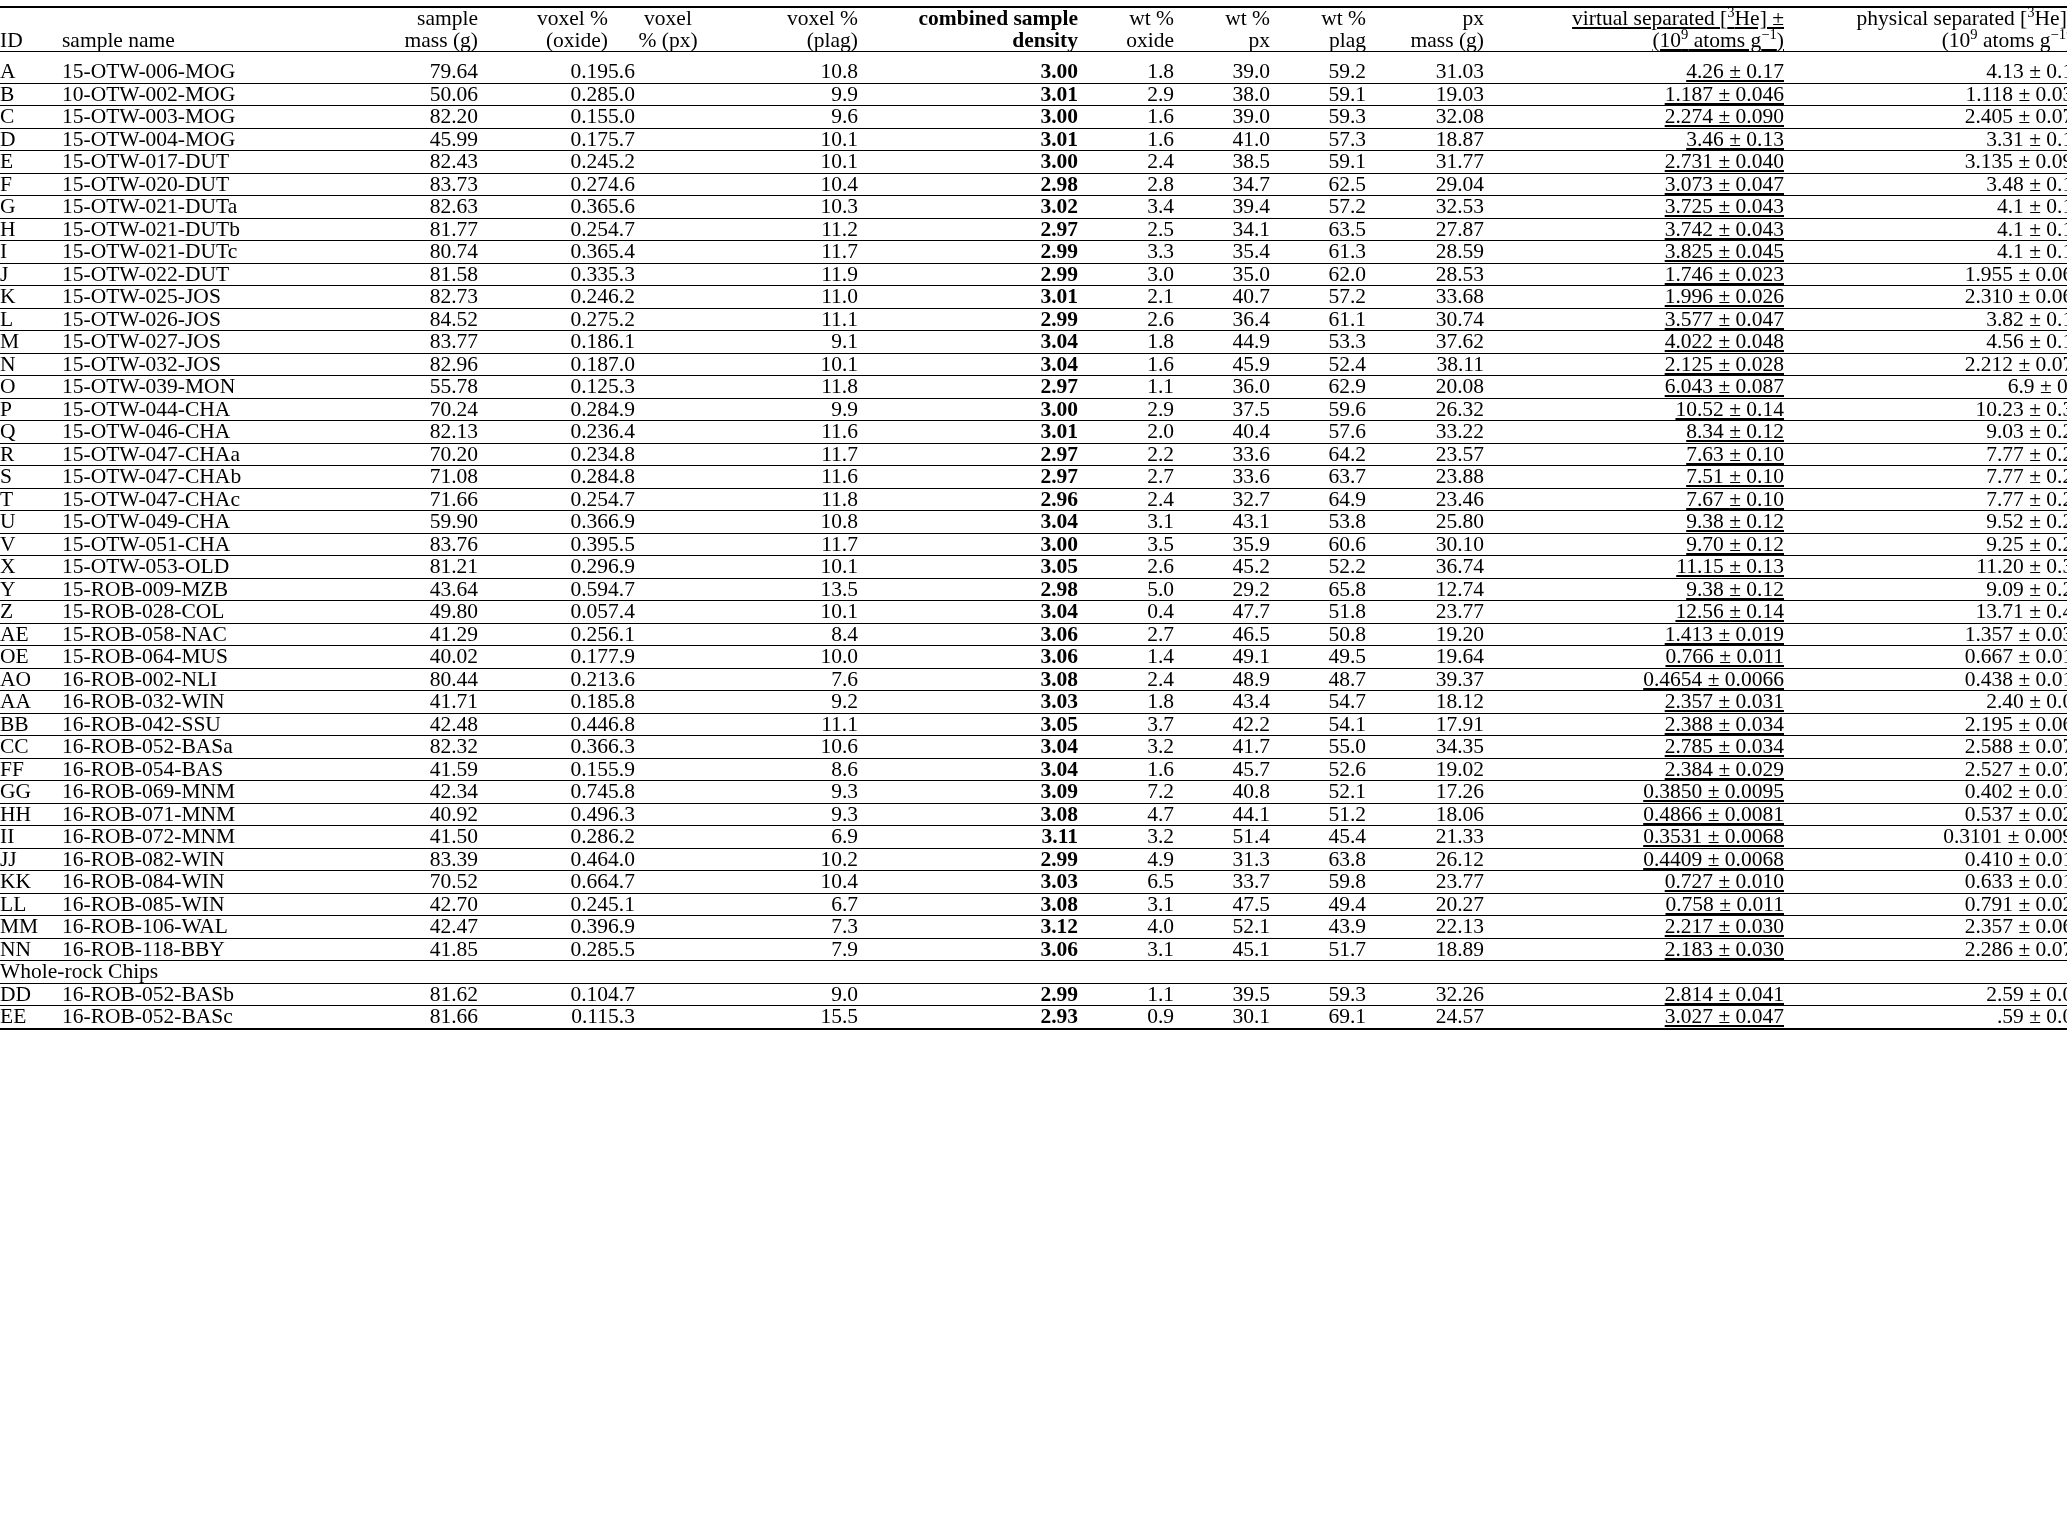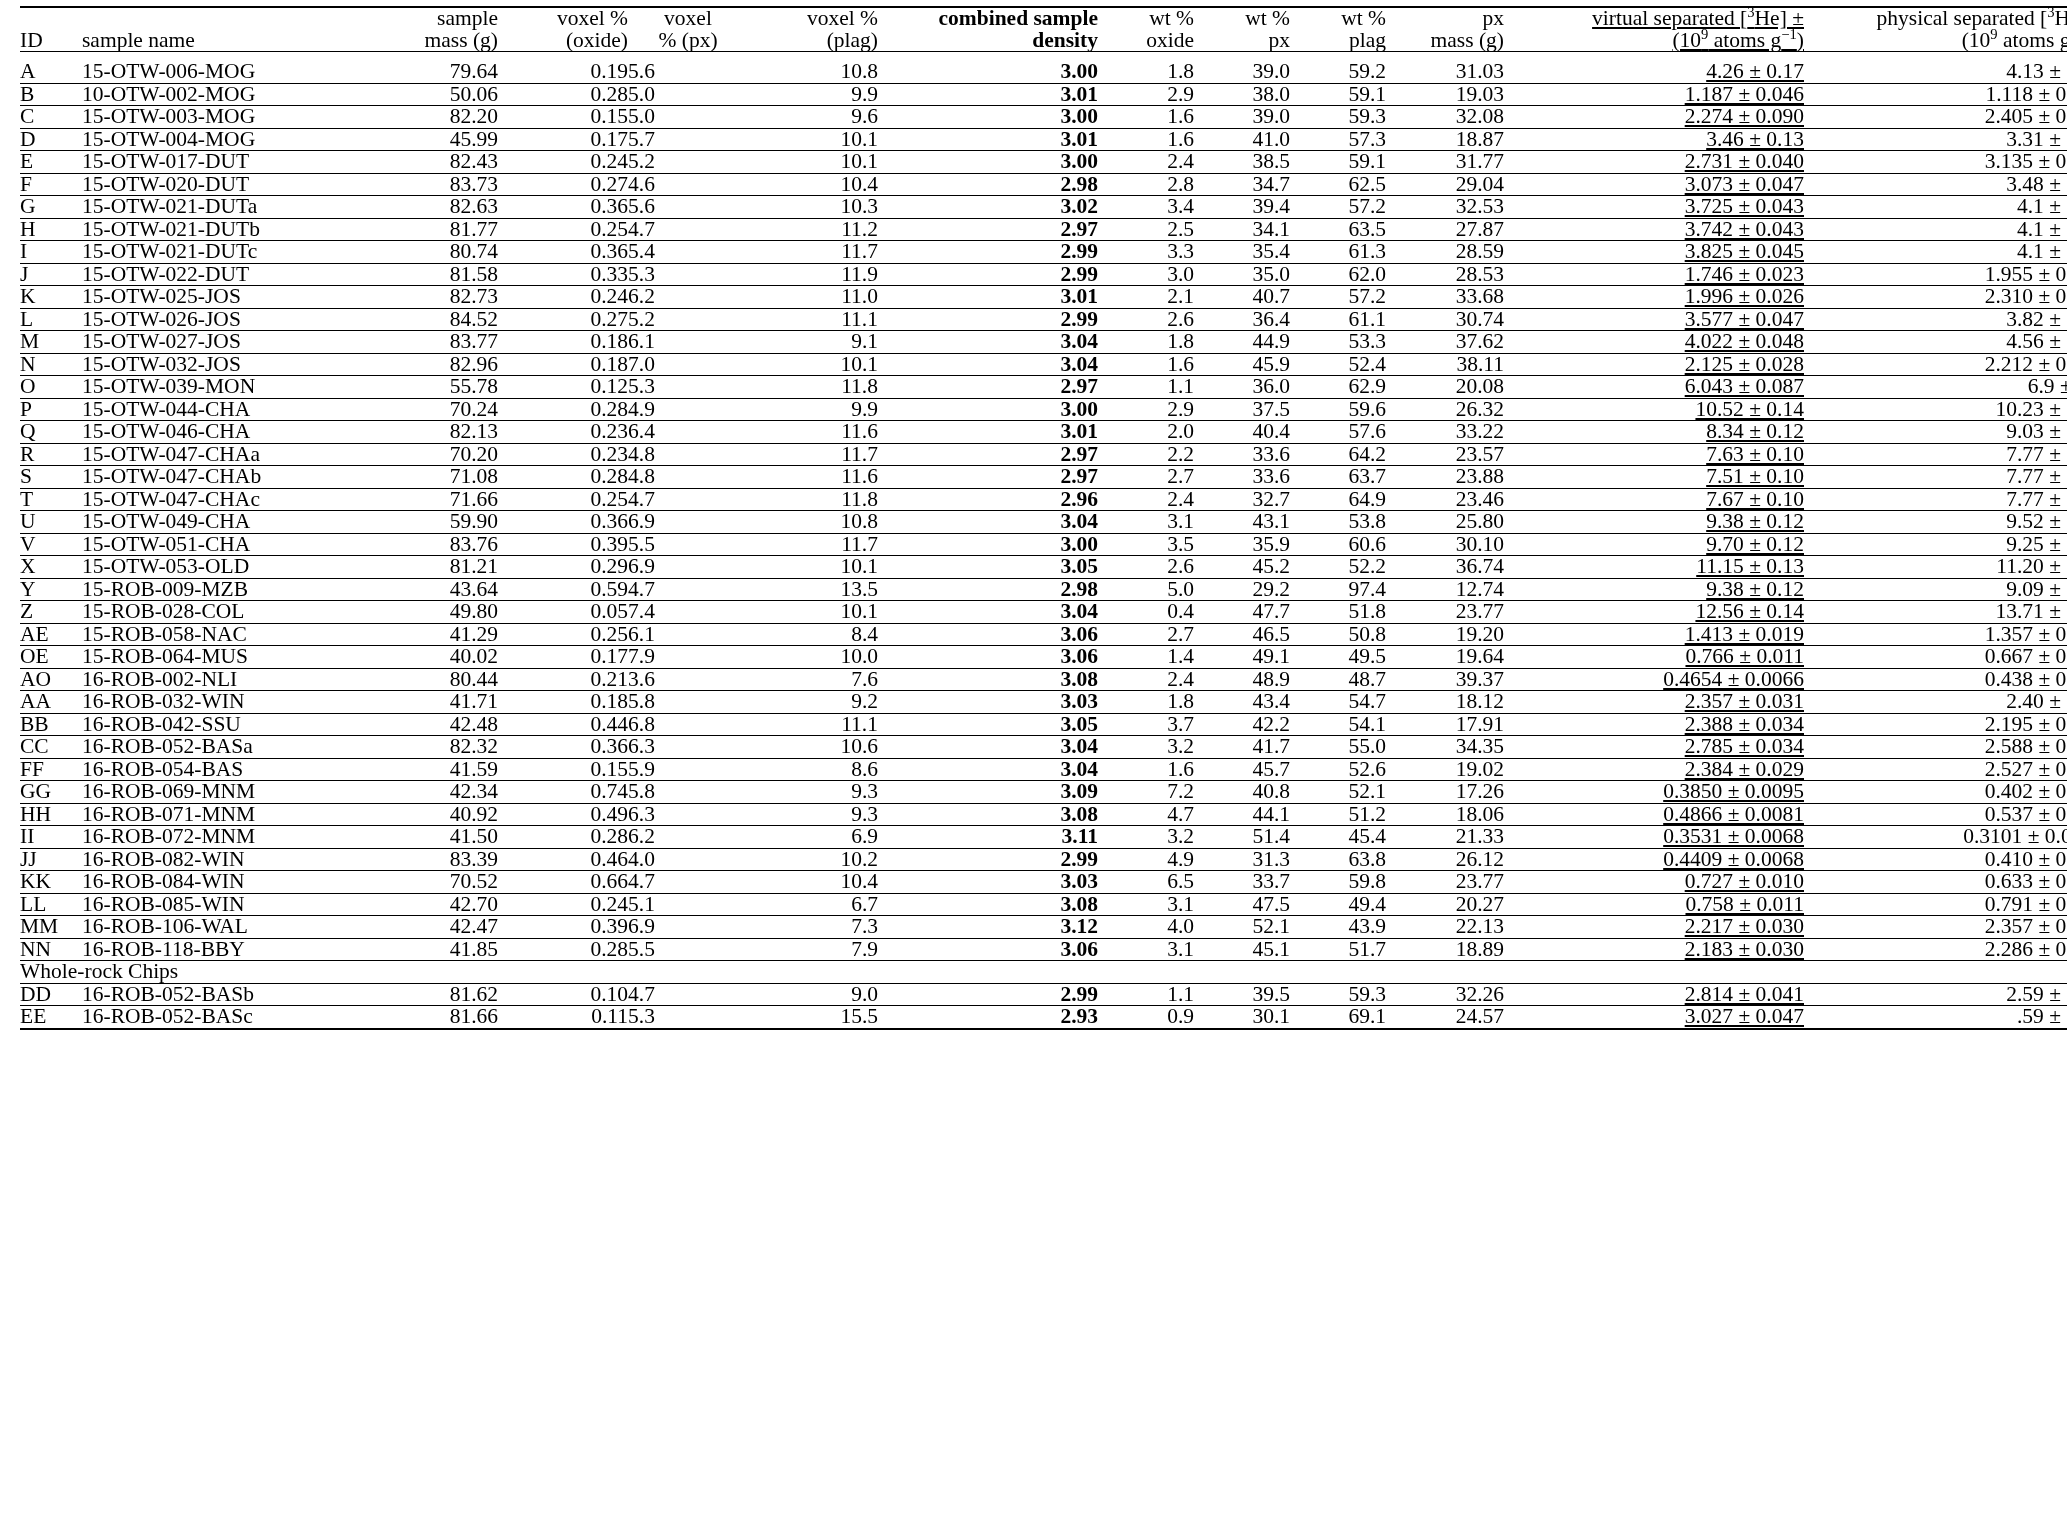--- a/index.html
+++ b/index.html
@@ -11,21 +11,21 @@
     font-family: "Liberation Serif", serif;
     color: #000000;
     width: 2067px;
     height: 1539px;
     overflow: hidden;
   }
   .page {
     width: 2067px;
     height: 1539px;
     box-sizing: border-box;
-    padding: 6px 10px 0 20px;
+    padding: 6px 10px 0 0;
   }
   table.data {
     border-collapse: collapse;
     width: 2047px;
     table-layout: fixed;
     font-size: 21.5px;
   }
   table.data th, table.data td {
     padding: 0;
     vertical-align: bottom;
@@ -503,21 +503,21 @@
         <tr>
           <td class="c-id">Y</td>
           <td class="c-name">15-ROB-009-MZB</td>
           <td class="c-mass">43.64</td>
           <td class="c-oxide">0.59</td>
           <td class="c-px">4.7</td>
           <td class="c-plag">13.5</td>
           <td class="c-dens">2.98</td>
           <td class="c-wto">5.0</td>
           <td class="c-wtp">29.2</td>
-          <td class="c-wtpl">97.4</td>
+          <td class="c-wtpl">65.8</td>
           <td class="c-pxm">12.74</td>
           <td class="c-virt">9.38 ± 0.12</td>
           <td class="c-phys">9.09 ± 0.26</td>
         </tr>
         <tr>
           <td class="c-id">Z</td>
           <td class="c-name">15-ROB-028-COL</td>
           <td class="c-mass">49.80</td>
           <td class="c-oxide">0.05</td>
           <td class="c-px">7.4</td>

